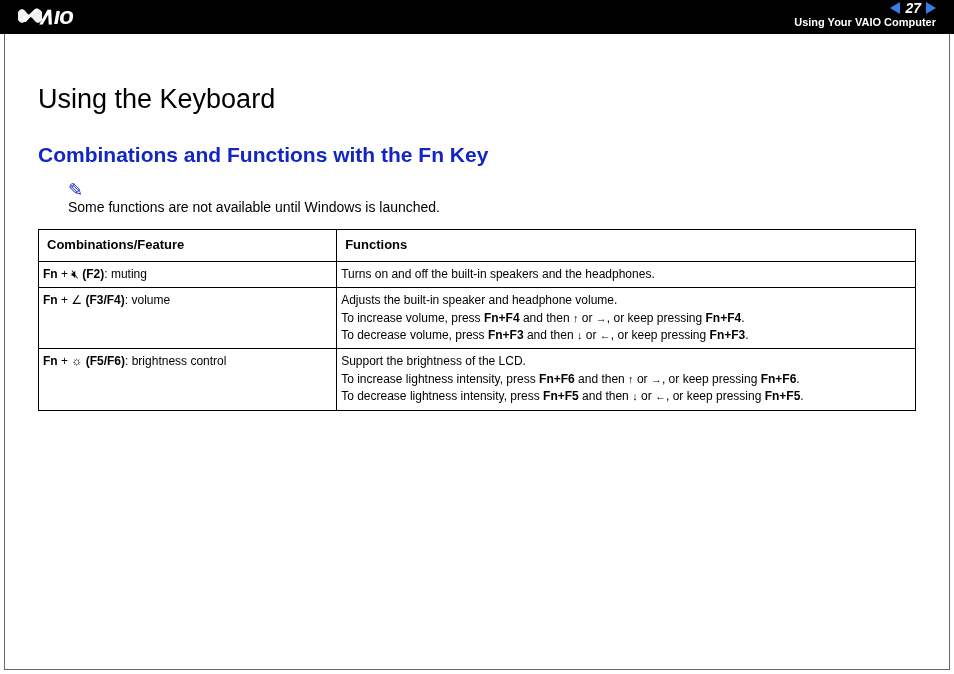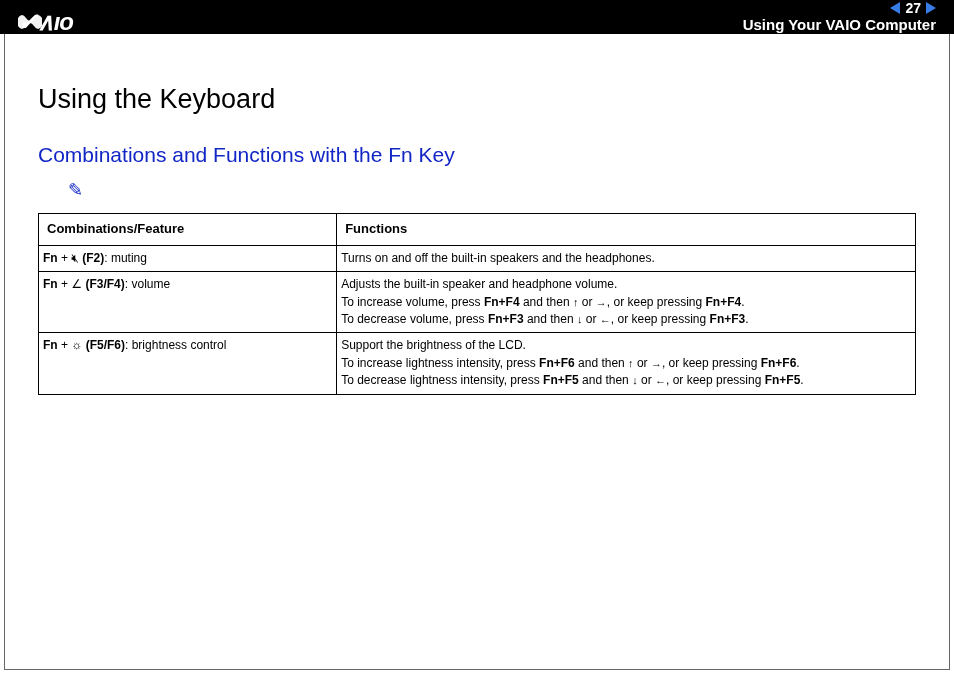--- a/index.html
+++ b/index.html
@@ -1,29 +1,29 @@
 <!DOCTYPE html>
 <html><head>
 <meta charset="utf-8">
 <style>
   * { box-sizing: border-box; margin: 0; padding: 0; }
   body { width: 954px; height: 674px; background: #fff; font-family: Arial, Helvetica, sans-serif; color: #000; overflow: hidden; position: relative; }
   .outer-frame { position: absolute; top: 4px; left: 4px; right: 4px; bottom: 4px; border: 1px solid #666; }
   .topbar { position: relative; height: 34px; background: #000; color: #fff; }
-  .logo { position: absolute; left: 18px; top: 4px; margin-top: 6px; }
+  .logo { position: absolute; left: 18px; top: 4px; }
   .page-nav { position: absolute; right: 18px; top: 0; display: flex; align-items: center; gap: 5px; }
   .tri-left, .tri-right { width: 0; height: 0; border-top: 6px solid transparent; border-bottom: 6px solid transparent; }
   .tri-left { border-right: 10px solid #387ce6; }
   .tri-right { border-left: 10px solid #387ce6; }
-  .page-num { font-weight: bold; font-size: 14px; }
-  .breadcrumb { position: absolute; right: 18px; top: 16px; font-size: 15px; font-weight: bold; }
+  .page-num { font-style: italic; font-weight: bold; font-size: 14px; }
+  .breadcrumb { position: absolute; right: 18px; top: 16px; font-size: 11px; font-weight: bold; }
   .content { padding: 50px 38px 0 38px; }
   h1 { font-size: 27px; font-weight: 400; margin-bottom: 7px; }
   .para { font-size: 15px; line-height: 1.4; margin-bottom: 10px; }
-  h2 { font-size: 21px; font-weight: 400; color: #1226c5; margin-top: 28px; margin-bottom: 14px; }
+  h2 { font-size: 21px; font-weight: 700; color: #1226c5; margin-top: 28px; margin-bottom: 14px; }
   .note-block { margin-left: 30px; margin-bottom: 14px; }
   .note-icon { color: #1226c5; font-size: 18px; line-height: 1; }
   .note-text { font-size: 14px; }
   table { width: 100%; border-collapse: collapse; margin-top: 6px; table-layout: fixed; border-radius: 24px; }
   th, td { border: 1px solid #000; text-align: left; vertical-align: top; font-size: 12px; padding: 4px 4px; line-height: 1.45; }
   th { font-weight: bold; font-size: 13px; padding: 6px 8px; }
   th.col1 { width: 34%; }
   .arrow { display: inline-block; font-size: 11px; line-height: 1; }
   .sym { font-size: 12px; }
 </style>
@@ -48,20 +48,21 @@
 </div>
 
 <div class="content">
   <h1>Using the Keyboard</h1>
 
 
   <h2>Combinations and Functions with the Fn Key</h2>
 
   <div class="note-block">
     <div class="note-icon">✎</div>
+    <div class="note-text">Some functions are not available until Windows is launched.</div>
   </div>
 
   <table>
     <thead>
       <tr>
         <th class="col1">Combinations/Feature</th>
         <th>Functions</th>
       </tr>
     </thead>
     <tbody>

